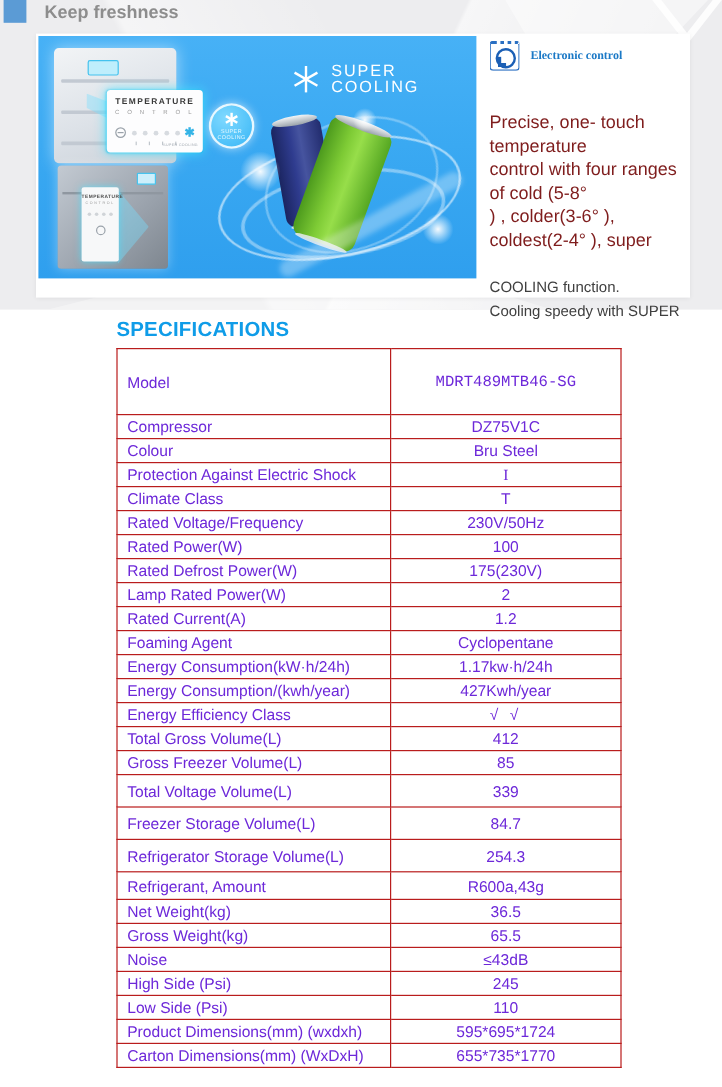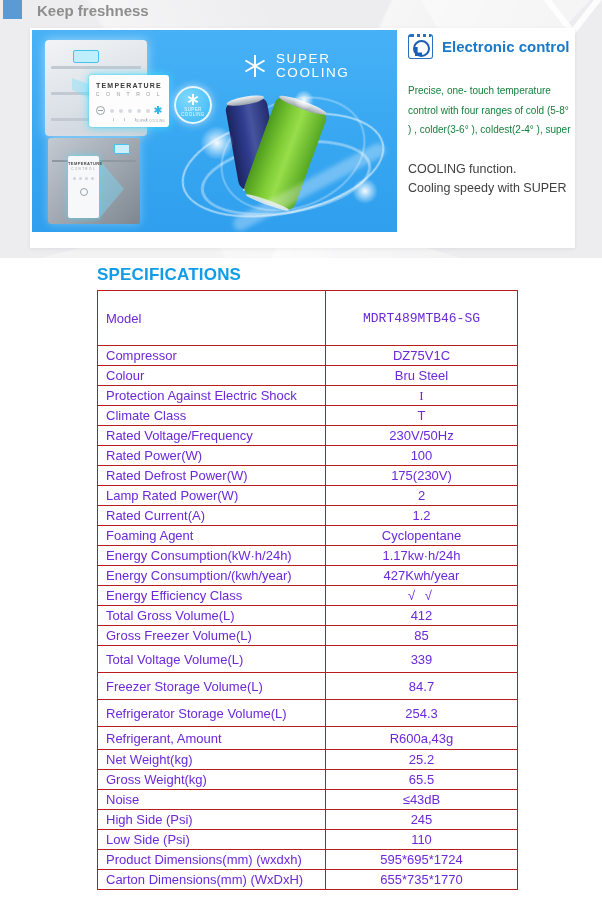--- a/index.html
+++ b/index.html
@@ -129,22 +129,22 @@
 
   
   .feature { position:absolute; top:0; left:378px; width:167px; height:220px; padding-top:6px; }
   .feature-head { display:flex; align-items:center; gap:9px; }
   .ec-icon { width:25px; height:25px; background:#fff; border:1px solid #2a6fc2; border-top:3px dotted #2a6fc2;
     border-radius:3px; position:relative; flex:0 0 auto; }
   .ec-icon::before { content:""; position:absolute; top:3px; left:4px; width:13px; height:13px;
     border:2.5px solid #1b5fb5; border-radius:50%; }
   .ec-icon::after { content:""; position:absolute; bottom:2px; left:6px; width:7px; height:9px;
     background:#1b5fb5; clip-path: polygon(0 0, 38% 0, 38% 62%, 100% 62%, 100% 100%, 0 100%); }
-  .feature-title { font-size:15px; font-weight:600; color:#1b79c6; }
-  .feature-p { margin-top:22px; font-size:10px; line-height:19.5px; color:#15803d; }
+  .feature-title { font-size:10px; font-weight:600; color:#1b79c6;font-family:Liberation Serif, serif; }
+  .feature-p { margin-top:34px; font-size:15px; line-height:19.5px; color:#7f1d1d; }
   .feature-p2 { margin-top:20px; font-size:12.5px; line-height:19.5px; color:#3f3f3f; }
 
   
   .content { position:absolute; top:265px; left:97px; }
   .spec-heading { font-size:17px; font-weight:800; color:#0f9ce8; letter-spacing:.2px; }
   table.specs { border-collapse:collapse; margin-top:5px; table-layout:fixed; width:420px; }
   table.specs td { border:1px solid #b91c1c; font-size:13px; color:#6d28d9; vertical-align:middle; }
   td.lbl { width:228px; padding-left:8px; text-align:left; }
   td.val { width:192px; text-align:center; }
   tr.r-std { height:20px; }
@@ -344,21 +344,21 @@
       <tr class="r-med">
         <td class="lbl">Refrigerator Storage Volume(L)</td>
         <td class="val">254.3</td>
       </tr>
       <tr class="r-med2">
         <td class="lbl">Refrigerant, Amount</td>
         <td class="val">R600a,43g</td>
       </tr>
       <tr class="r-std">
         <td class="lbl">Net Weight(kg)</td>
-        <td class="val">25.2</td>
+        <td class="val">36.5</td>
       </tr>
       <tr class="r-std">
         <td class="lbl">Gross Weight(kg)</td>
         <td class="val">65.5</td>
       </tr>
       <tr class="r-std">
         <td class="lbl">Noise</td>
         <td class="val">≤43dB</td>
       </tr>
       <tr class="r-std">

